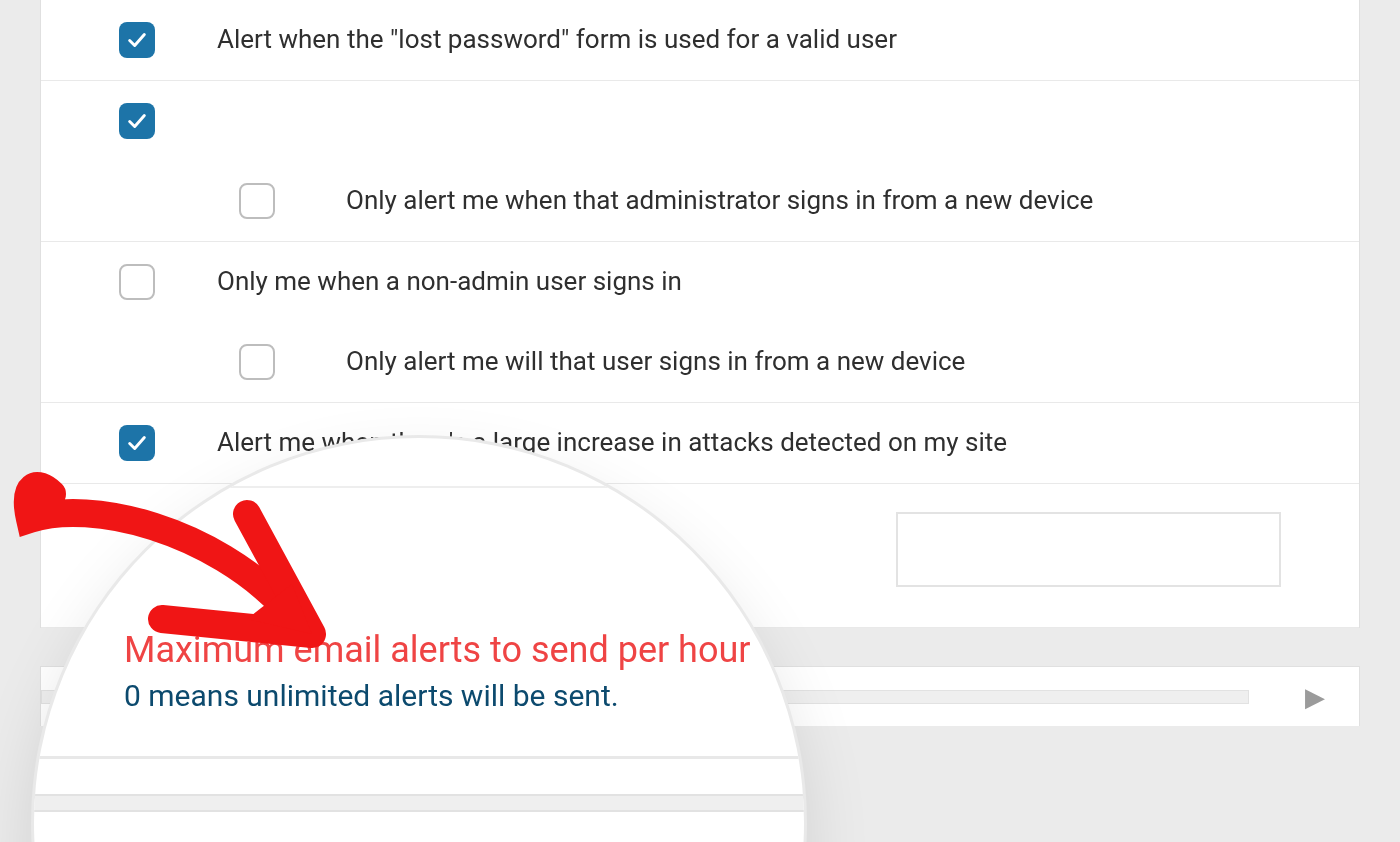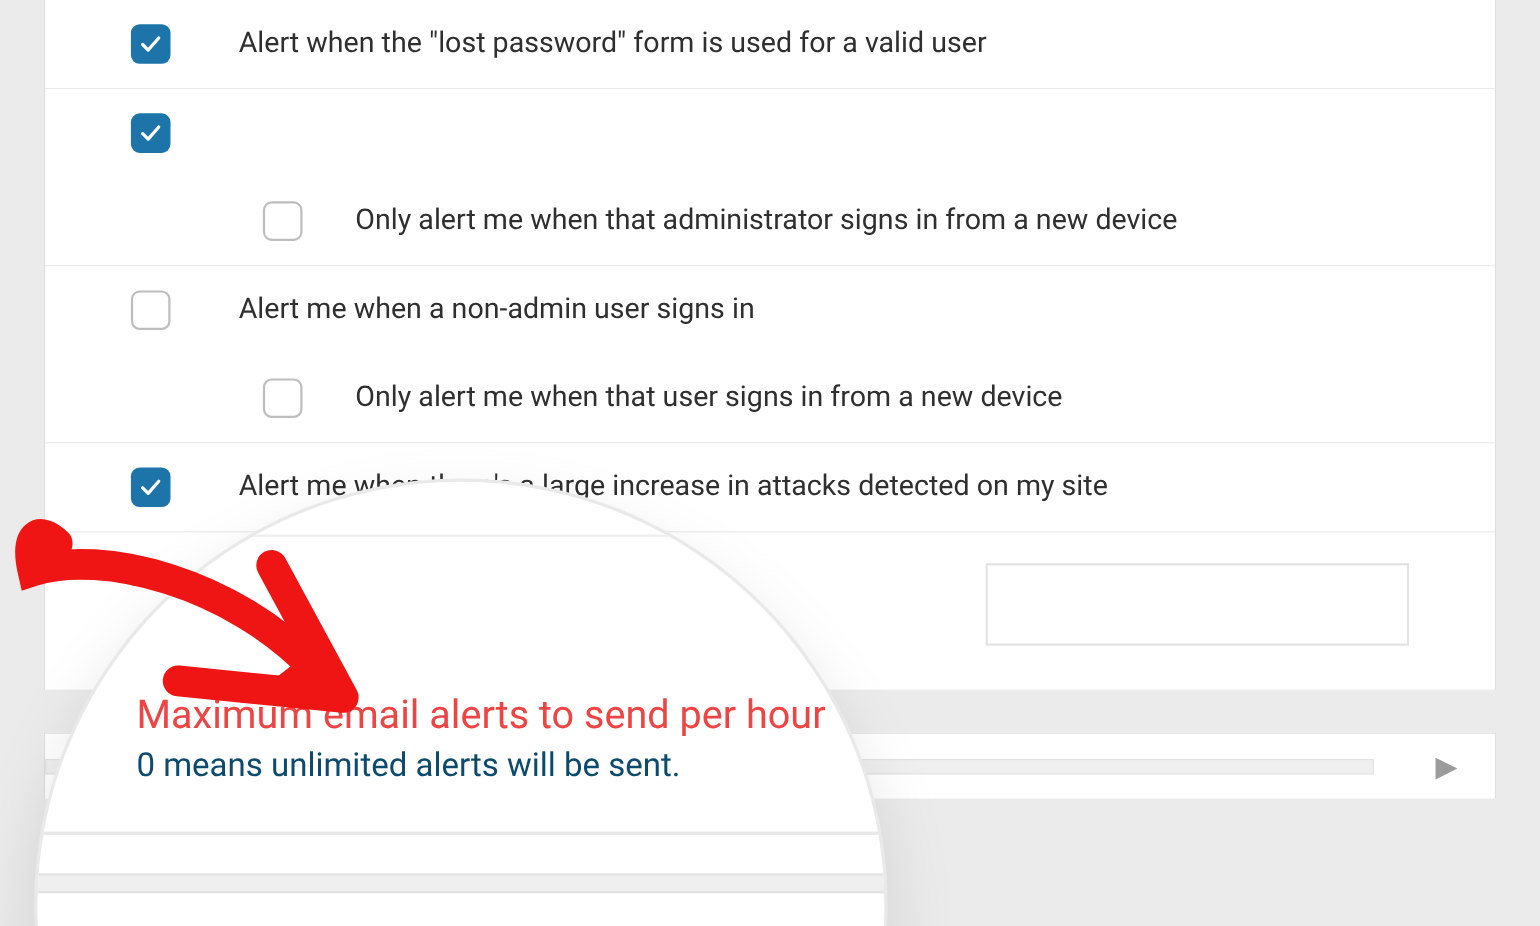--- a/index.html
+++ b/index.html
@@ -28,21 +28,21 @@
     position: relative;
   }
   .row-inner {
     display: flex;
     align-items: center;
     gap: 62px;
   }
   .row.sub {
     padding-left: 198px;
   }
-  .row.sub .row-inner { gap: 48px; }
+  .row.sub .row-inner { gap: 71px; }
   .row.no-border { border-bottom: none; }
   .check {
     width: 36px;
     height: 36px;
     border-radius: 8px;
     display: flex;
     align-items: center;
     justify-content: center;
     flex-shrink: 0;
   }
@@ -200,28 +200,28 @@
   <div class="row sub">
     <div class="row-inner">
       <div class="check off"></div>
       <span class="label">Only alert me when that administrator signs in from a new device</span>
     </div>
   </div>
 
   <div class="row no-border">
     <div class="row-inner">
       <div class="check off"></div>
-      <span class="label">Alert me when a non-admin user signs in</span>
+      <span class="label">Only me when a non-admin user signs in</span>
     </div>
   </div>
 
   <div class="row sub">
     <div class="row-inner">
       <div class="check off"></div>
-      <span class="label">Only alert me when that user signs in from a new device</span>
+      <span class="label">Only alert me will that user signs in from a new device</span>
     </div>
   </div>
 
   <div class="row">
     <div class="row-inner">
       <div class="check on">
         <svg viewBox="0 0 24 24">
             <path d="M4 12.5 L9.5 18 L20 6" stroke="#fff" stroke-width="3.2" fill="none" stroke-linecap="round" stroke-linejoin="round"></path>
           </svg>
       </div>

